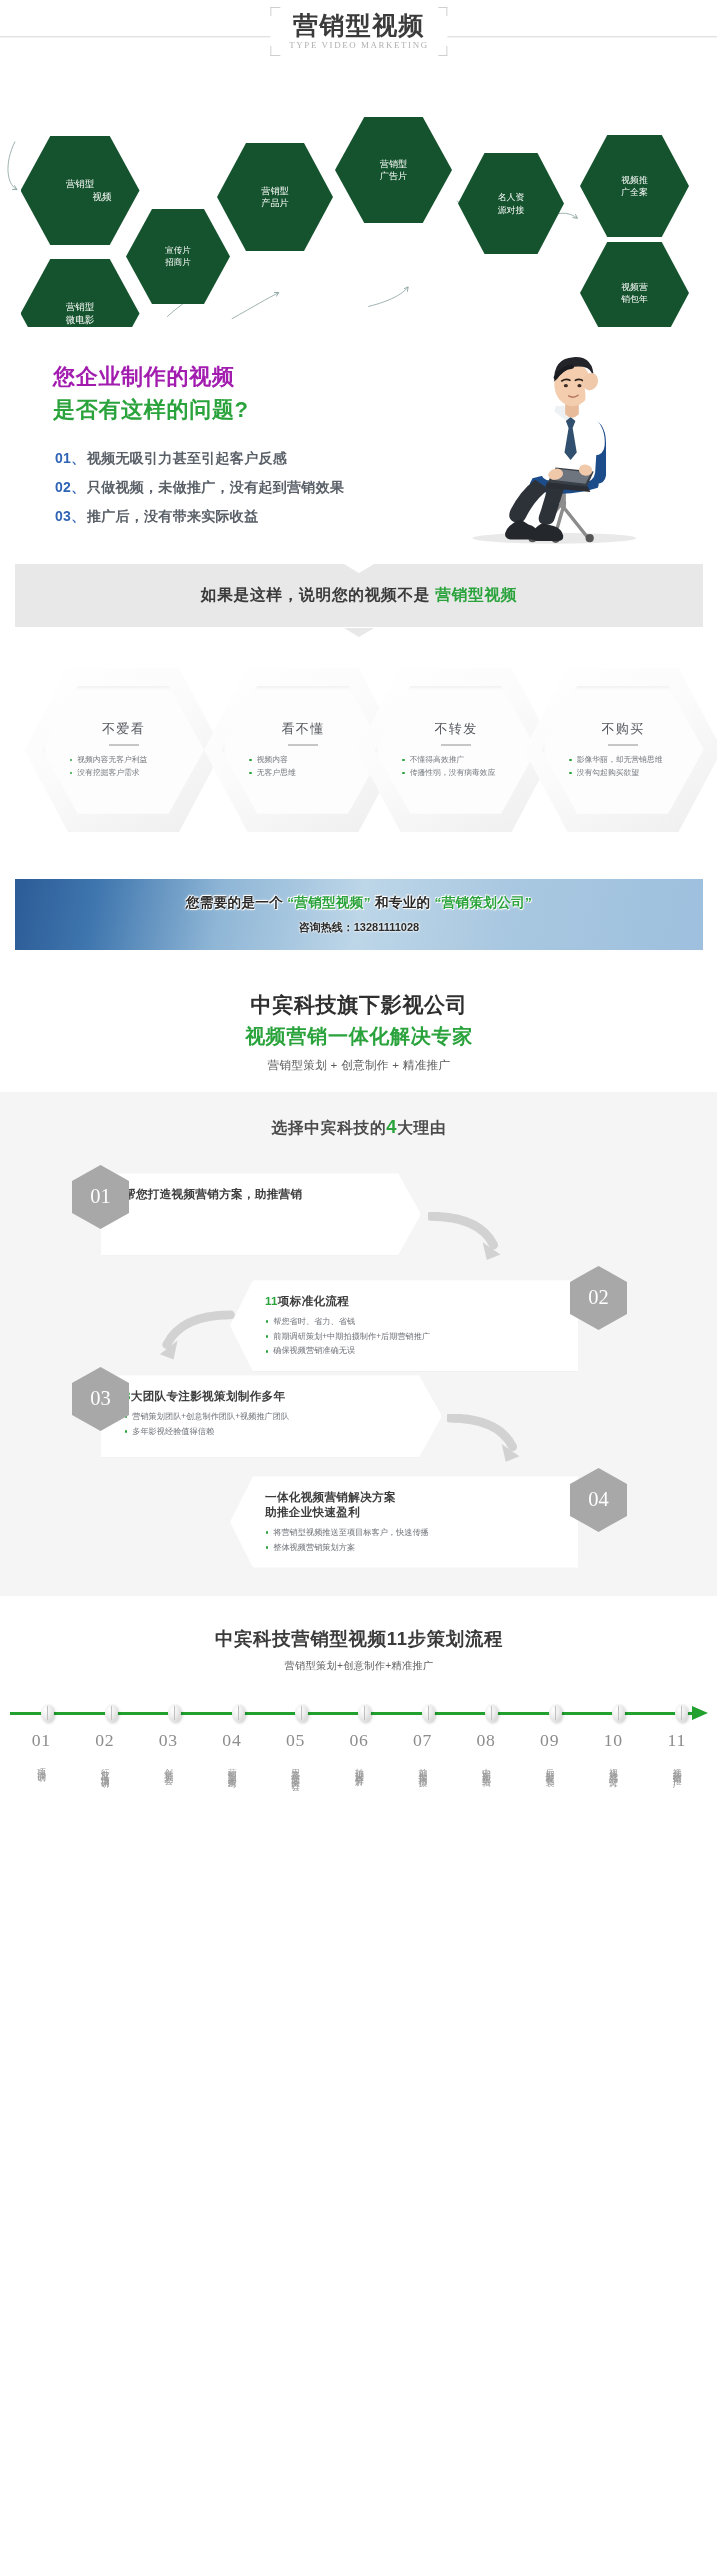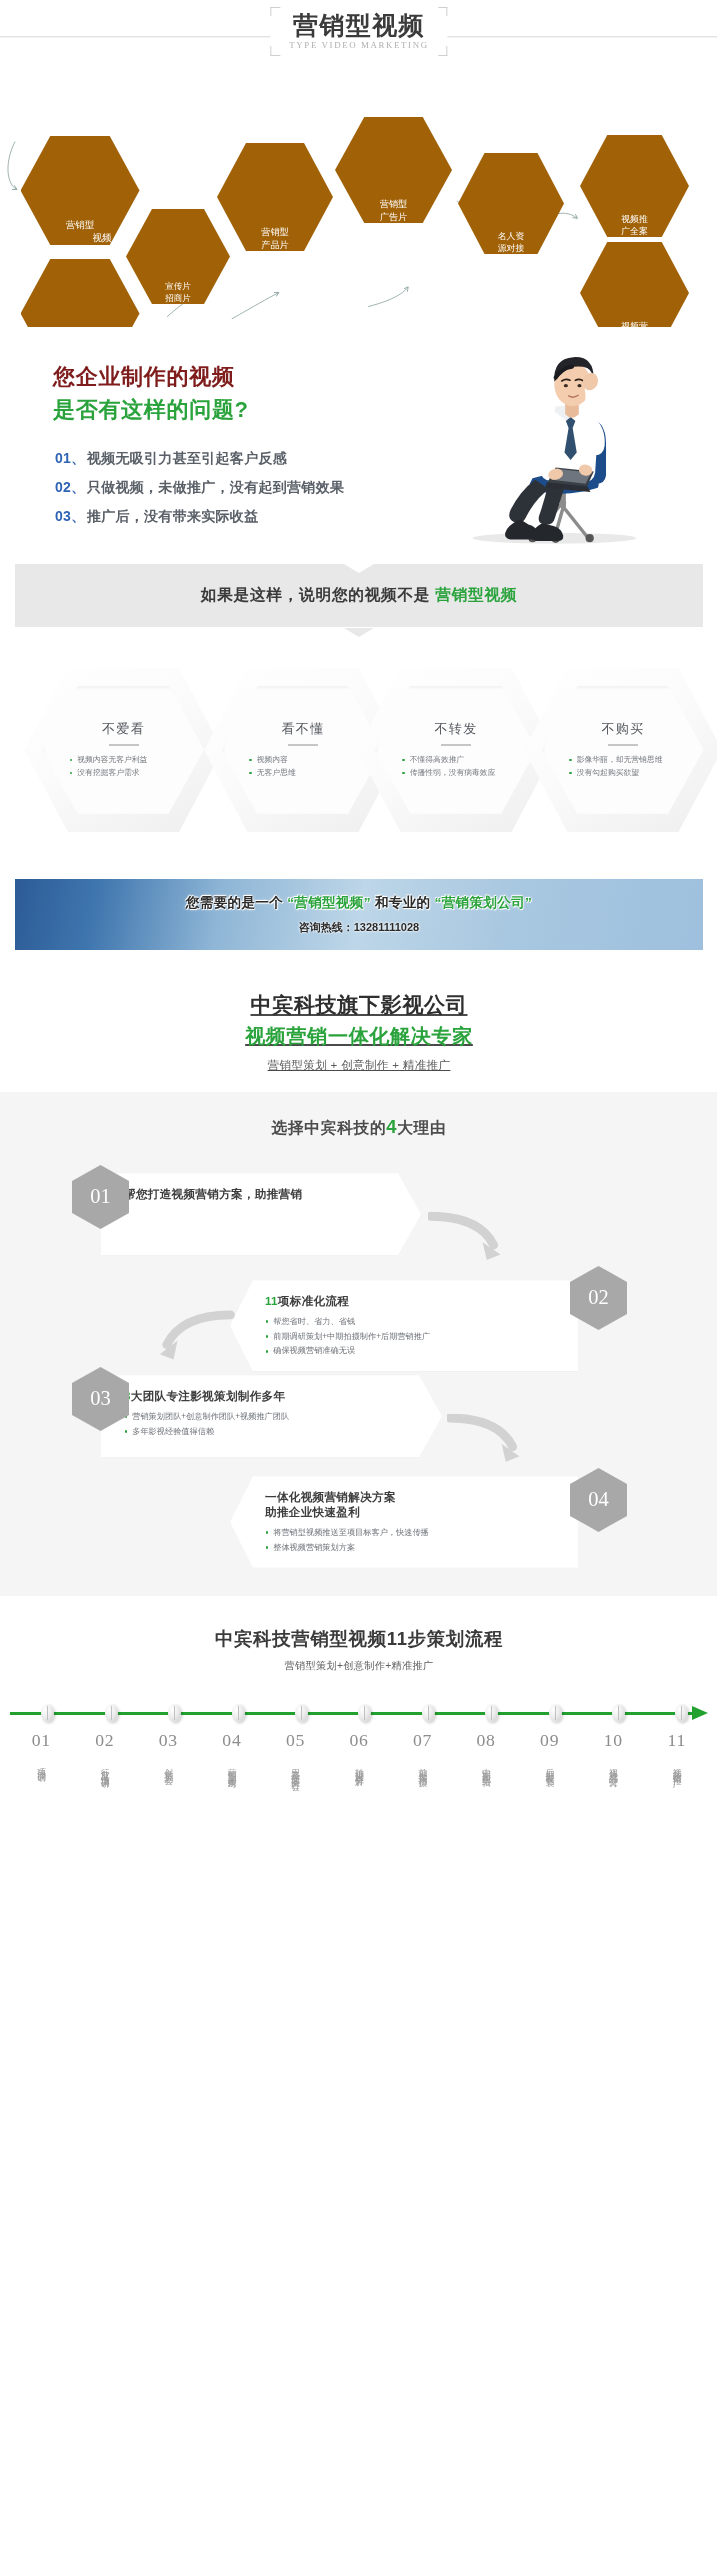--- a/index.html
+++ b/index.html
@@ -33,34 +33,34 @@
   }
   .title-sub {
     font-family:"Liberation Serif","DejaVu Serif",serif;
     font-size:8.9px; color:#b0b0b0; letter-spacing:1.6px; margin-top:0.7px;
   }
 
   
   .sec-hexmap { position:relative; height:225px; }
   .hexmap-inner { position:relative; width:718px; height:225px; }
   .hx {
-    position:absolute; background:#a16207; color:#fff;
-    display:flex; align-items:flex-end; justify-content:center; text-align:center;
+    position:absolute; background:#14532d; color:#fff;
+    display:flex; align-items:center; justify-content:center; text-align:center;
     clip-path:polygon(25% 0%,75% 0%,100% 50%,75% 100%,25% 100%,0% 50%);
     filter:drop-shadow(2px 2.7px 4.1px rgba(0,0,0,.13));
     line-height:1.35; font-weight:normal;
   }
   .hx span { display:block; padding:0 4.1px; }
 
   .arc { position:absolute; pointer-events:none; }
 
   
   .sec-problem { position:relative; height:225px; background:#fff; }
   .pb-head { position:absolute; left:53px; top:35px; }
-  .pb-l1 { font-size:22px; font-weight:bold; color:#7f1d1d; letter-spacing:0.7px; }
+  .pb-l1 { font-size:22px; font-weight:bold; color:#a21caf; letter-spacing:0.7px; }
   .pb-l2 { font-size:22px; font-weight:bold; color:#2aa33c; letter-spacing:0.7px; margin-top:2.7px; }
   .pb-list { position:absolute; left:55px; top:123px; }
   .pb-item { font-size:14px; font-weight:bold; color:#5a6068; margin-bottom:11px; letter-spacing:0.3px; }
   .pb-num { color:#2f64b5; margin-right:1.4px; }
 
   
   .person { position:absolute; right:41px; top:6.8px; width:225px; height:211px; }
 
   
   .sec-greybar { position:relative; height:87px; }
@@ -114,21 +114,21 @@
     background:linear-gradient(100deg,#2c5b96 0%,#3f76ae 12%,#8fb6d6 30%,#bdd6e8 50%,#a8c7e0 72%,#9ec0de 100%);
     display:flex; flex-direction:column; align-items:center; justify-content:center;
   }
   .blue-l1 { font-size:13.6px; font-weight:bold; color:#2b2b2b; letter-spacing:0.3px;
              text-shadow:0 0 2px #fff,0 0 3.4px #fff,0.7px 0.7px 0 #fff,-0.7px -0.7px 0 #fff; }
   .blue-l1 em { font-style:normal; color:#2aa33c; }
   .blue-l2 { font-size:11px; font-weight:bold; color:#2b2b2b; margin-top:8.2px;
              text-shadow:0 0 2px #fff,0 0 2.7px #fff; }
 
   
-  .sec-company { text-align:center; padding:24.5px 0 19px;text-decoration:underline; }
+  .sec-company { text-align:center; padding:24.5px 0 19px; }
   .cmp-1 { font-size:21px; font-weight:bold; color:#2f2f2f; letter-spacing:0.7px; }
   .cmp-2 { font-size:20px; font-weight:bold; color:#2aa33c; letter-spacing:0.7px; margin-top:4px; }
   .cmp-3 { font-size:11.6px; color:#5a5a5a; margin-top:8.2px; letter-spacing:0.3px; }
 
   
   .sec-reasons { position:relative; background:#f5f5f5; padding:24.5px 0 30px; }
   .rs-head { text-align:center; font-size:15.7px; font-weight:bold; color:#4b4b4b; letter-spacing:0.7px; margin-bottom:23px; }
   .rs-head em { font-style:normal; color:#2aa33c; font-size:18.4px; }
   .rs-row { position:relative; height:101px; }
   .rs-badge {

